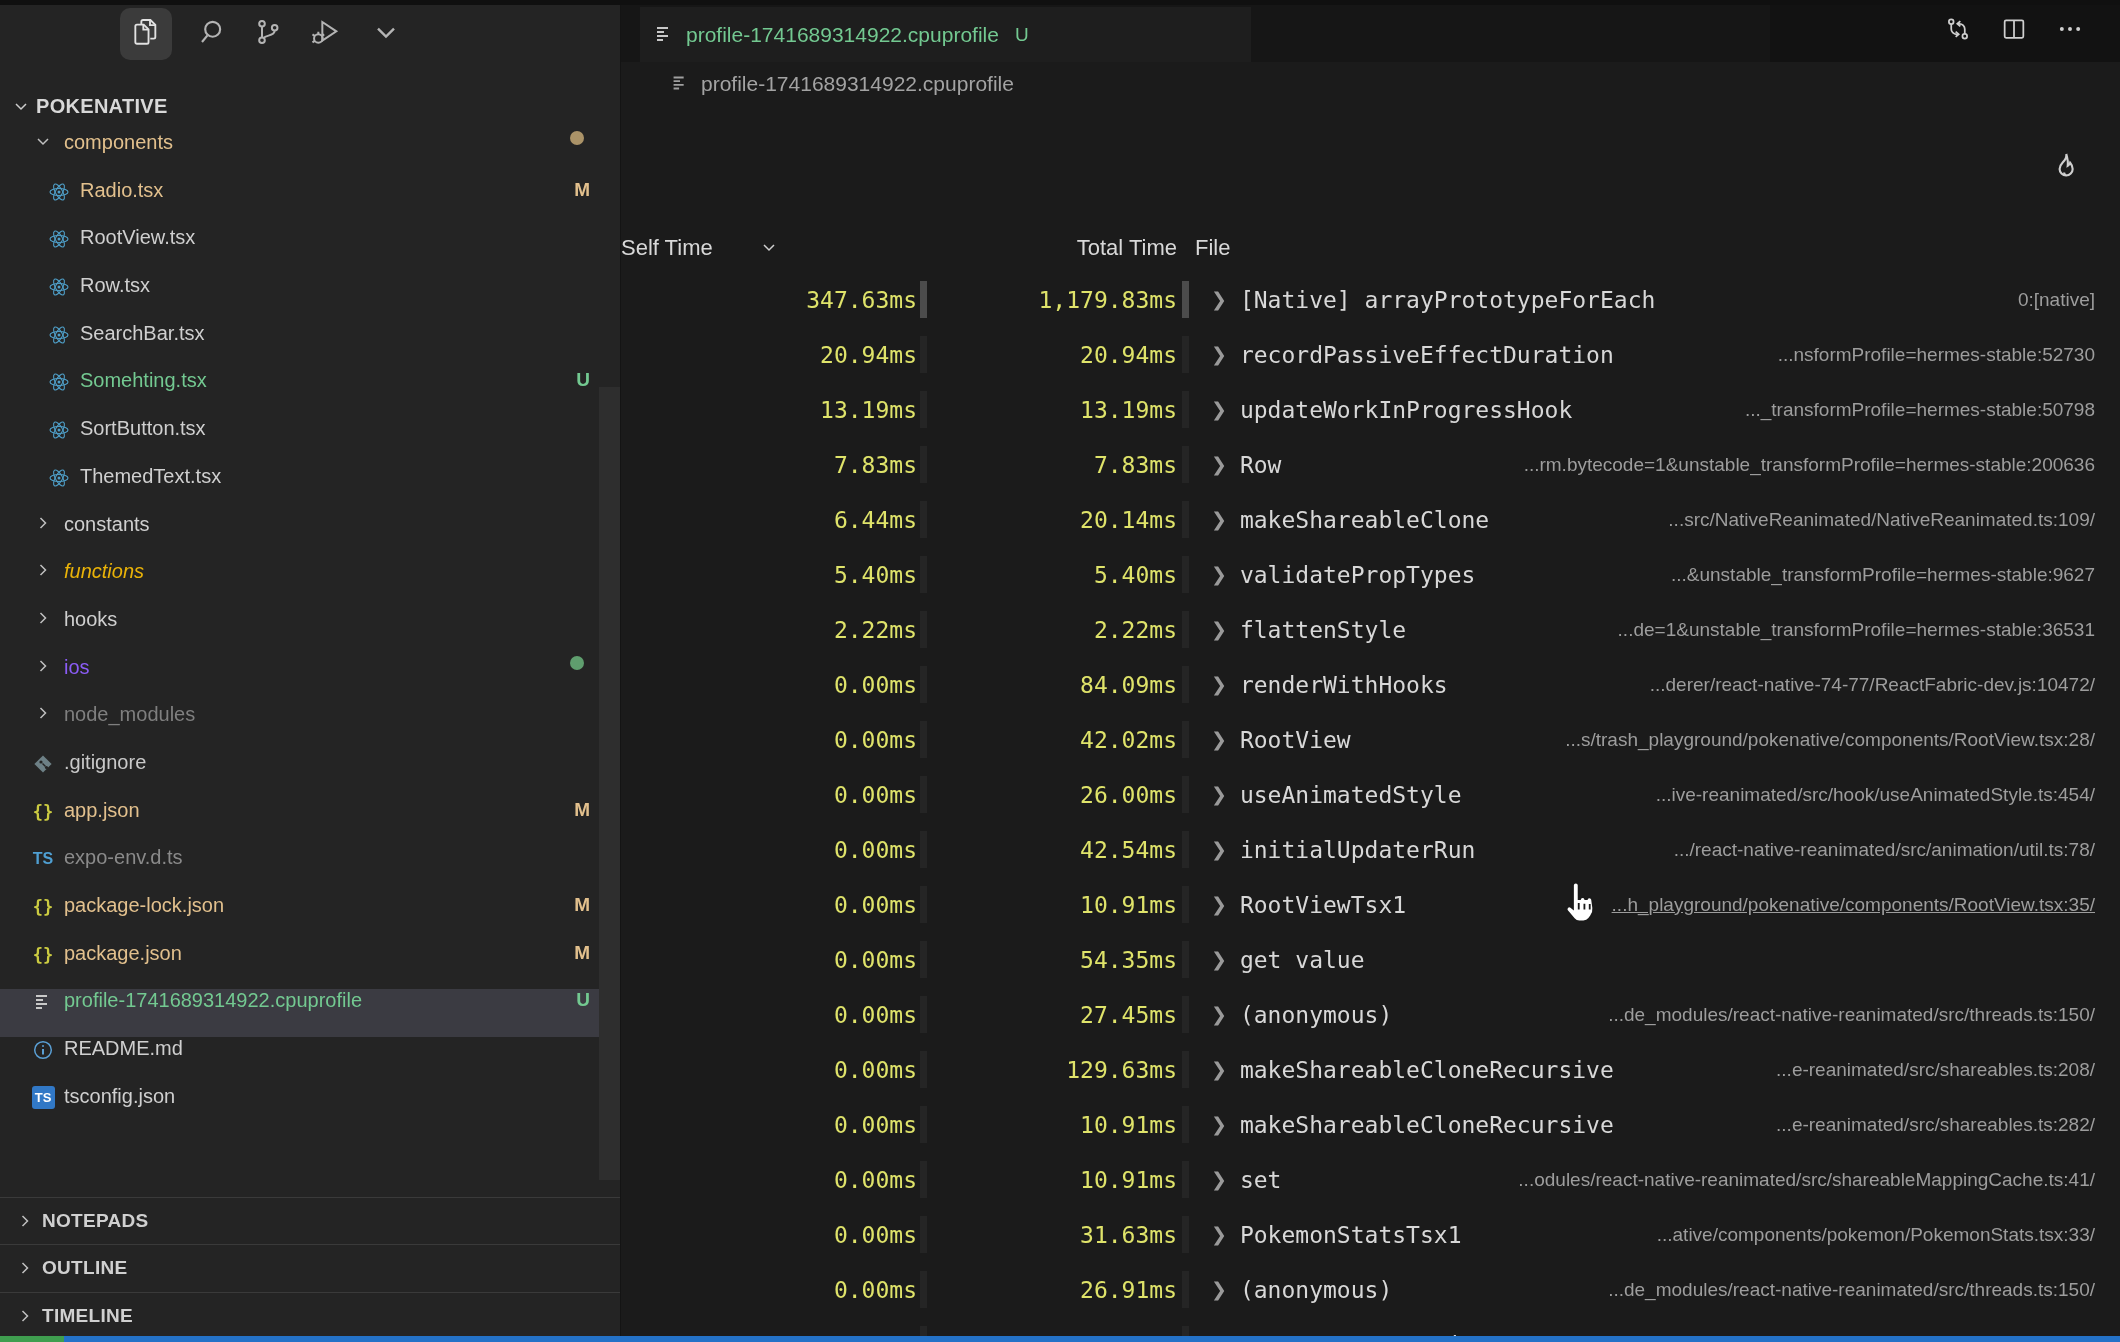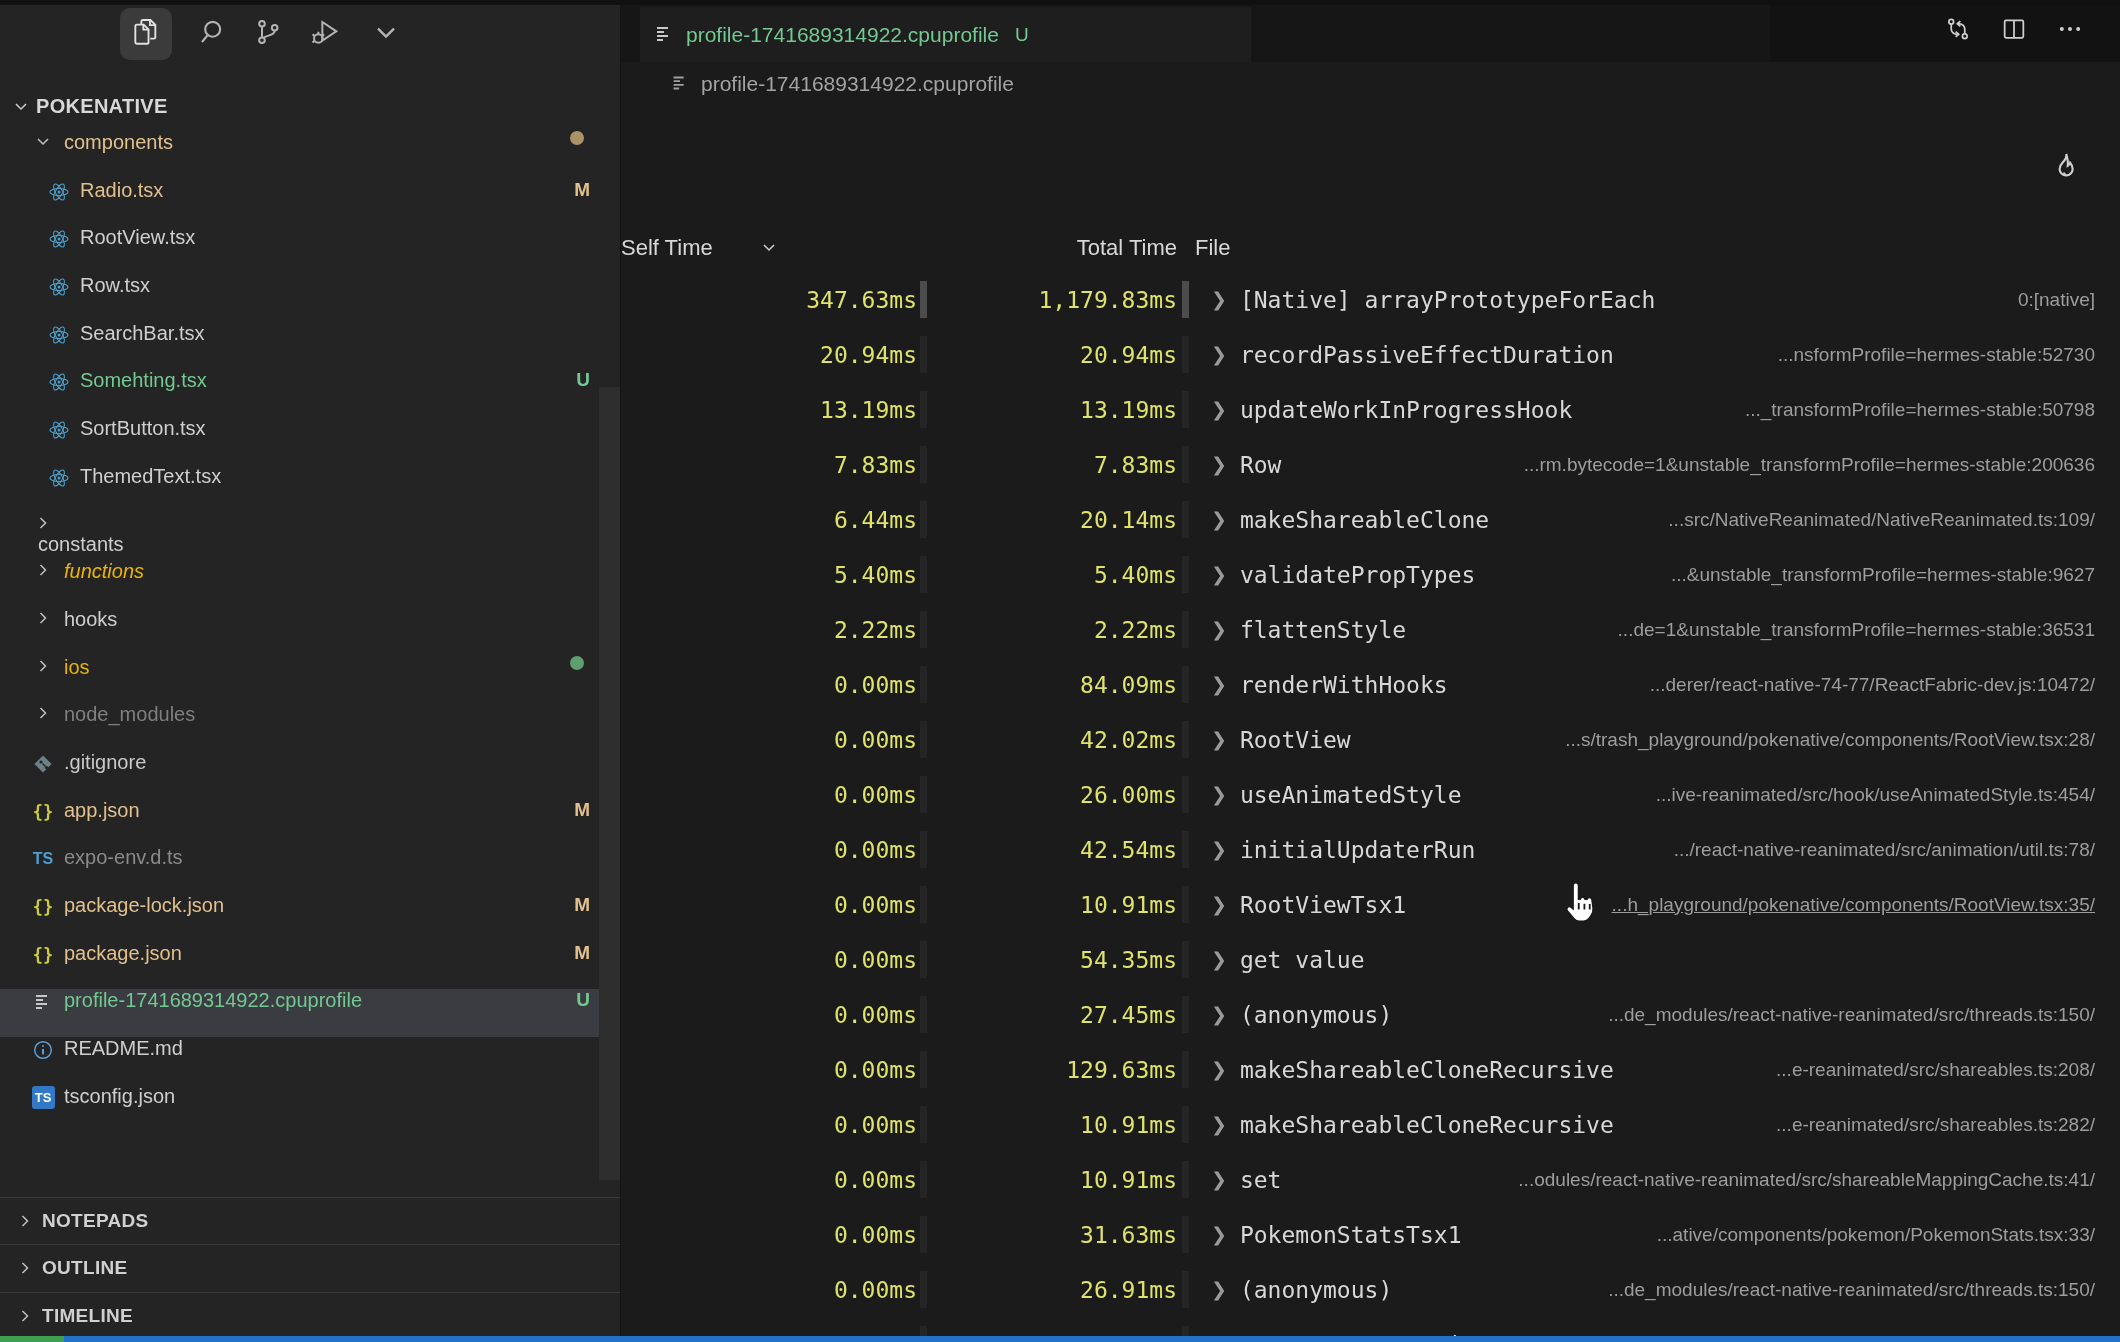--- a/index.html
+++ b/index.html
@@ -228,21 +228,21 @@
           <span class="ficon">
             <svg viewBox="0 0 24 24" fill="none" stroke="#4f9fc8" stroke-width="1.1">
               <ellipse cx="12" cy="12" rx="9" ry="3.5"></ellipse>
               <ellipse cx="12" cy="12" rx="9" ry="3.5" transform="rotate(60 12 12)"></ellipse>
               <ellipse cx="12" cy="12" rx="9" ry="3.5" transform="rotate(120 12 12)"></ellipse>
               <circle cx="12" cy="12" r="1.5" fill="#4f9fc8" stroke="none"></circle>
             </svg>
           </span>
           <span class="lbl" style="color: rgb(207, 207, 207);">ThemedText.tsx</span>
         </div>
-        <div class="tree-row" style="padding-left: 30px; flex-direction: column;">
+        <div class="tree-row" style="padding-left: 30px;">
           <span class="tw">
             <svg viewBox="0 0 24 24" width="20" height="20" fill="none" stroke="#c0c0c0" stroke-width="1.8">
               <path d="M9 6l6 6-6 6"></path>
             </svg>
           </span>
           <span class="lbl" style="color: rgb(207, 207, 207);">constants</span>
         </div>
         <div class="tree-row" style="padding-left: 30px;">
           <span class="tw">
             <svg viewBox="0 0 24 24" width="20" height="20" fill="none" stroke="#c0c0c0" stroke-width="1.8">
@@ -258,21 +258,21 @@
             </svg>
           </span>
           <span class="lbl" style="color: rgb(207, 207, 207);">hooks</span>
         </div>
         <div class="tree-row" style="padding-left: 30px;">
           <span class="tw">
             <svg viewBox="0 0 24 24" width="20" height="20" fill="none" stroke="#c0c0c0" stroke-width="1.8">
               <path d="M9 6l6 6-6 6"></path>
             </svg>
           </span>
-          <span class="lbl" style="color: #eab308;">ios</span>
+          <span class="lbl" style="color: #8b5cf6;">ios</span>
           <span class="dot" style="background: rgb(95, 158, 110);"></span>
         </div>
         <div class="tree-row" style="padding-left: 30px;">
           <span class="tw">
             <svg viewBox="0 0 24 24" width="20" height="20" fill="none" stroke="#c0c0c0" stroke-width="1.8">
               <path d="M9 6l6 6-6 6"></path>
             </svg>
           </span>
           <span class="lbl" style="color: rgb(127, 127, 127);">node_modules</span>
         </div>

